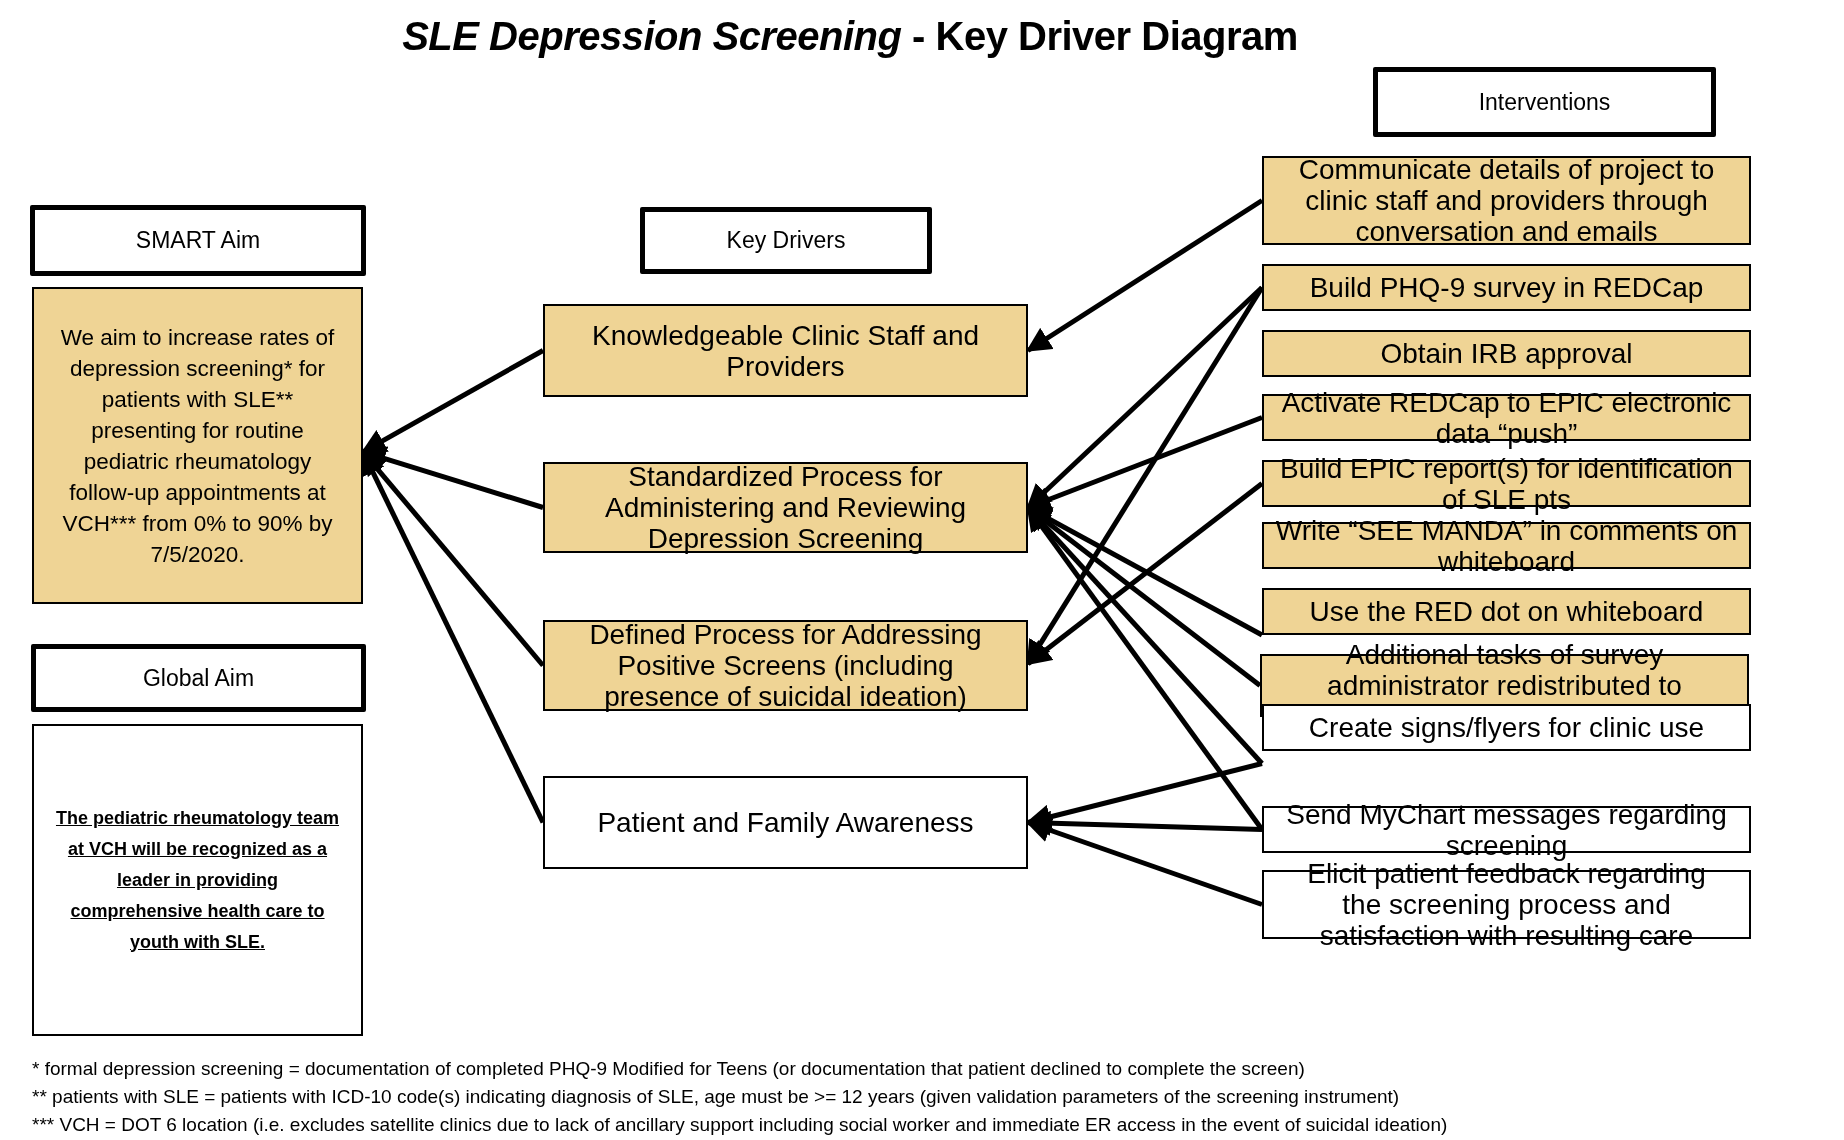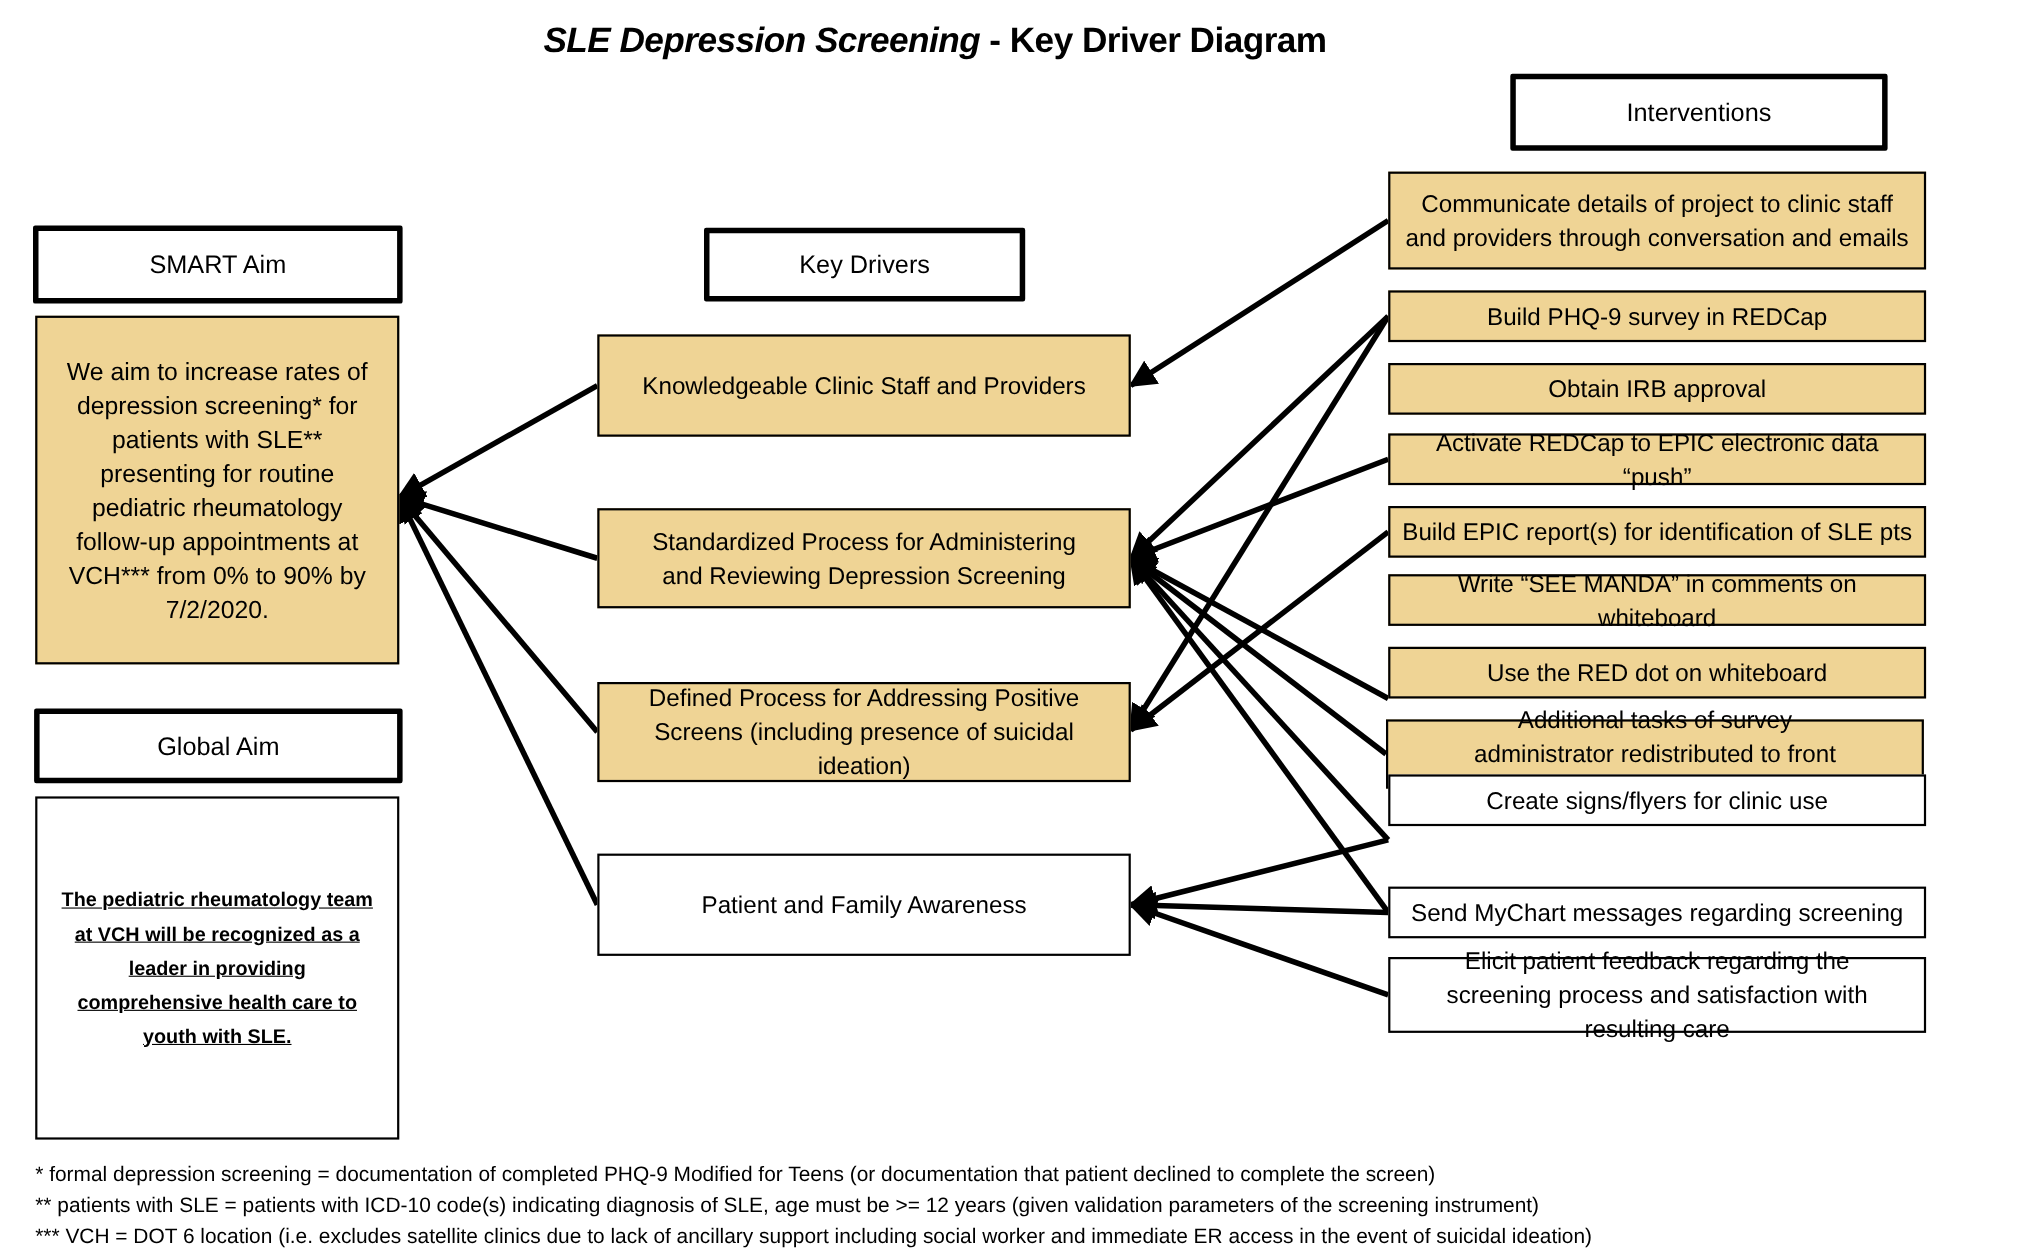--- a/index.html
+++ b/index.html
@@ -1,25 +1,25 @@
 <!DOCTYPE html>
 <html><head>
 <meta charset="utf-8">
 <style>
   html, body { margin: 0; padding: 0; background: #ffffff; }
   body { width: 1844px; height: 1140px; position: relative; overflow: hidden;
          font-family: "Liberation Sans", "DejaVu Sans", sans-serif; color: #000; }
   .abs { position: absolute; box-sizing: border-box; }
   .title { left: 300px; top: 8px; width: 1100px; height: 56px; text-align: center;
-           font-size: 32px; font-weight: bold; line-height: 56px; letter-spacing: -0.5px; }
+           font-size: 40px; font-weight: bold; line-height: 56px; letter-spacing: -0.5px; }
   .title .it { font-style: italic; }
   .hdr { border: 5px solid #000; background: #fff; border-radius: 2px;
          display: flex; align-items: center; justify-content: center; font-size: 23px; }
   .box { border: 2px solid #000; display: flex; align-items: center; justify-content: center;
-         text-align: center; font-size: 22px; line-height: 31px; padding: 0 10px; }
+         text-align: center; font-size: 28px; line-height: 31px; padding: 0 10px; }
   .tan { background: #efd495; }
   .white { background: #ffffff; }
   .aim-text { font-size: 22.5px; line-height: 31px; padding: 0 18px; }
   .global-text { font-size: 18px; line-height: 31px; font-weight: bold; text-decoration: underline; padding: 0 16px; }
   .foot { left: 32px; font-size: 19px; line-height: 28px; white-space: nowrap; }
   svg.arrows { position: absolute; left: 0; top: 0; width: 1844px; height: 1140px; pointer-events: none; }
 </style>
 </head>
 <body>
 
@@ -50,21 +50,21 @@
       <line x1="1262" y1="763.5" x2="1028" y2="822.5" stroke="#000" stroke-width="5" marker-end="url(#ah)"></line>
       <line x1="1262" y1="829.5" x2="1028" y2="822.5" stroke="#000" stroke-width="5" marker-end="url(#ah)"></line>
       <line x1="1262" y1="904.5" x2="1028" y2="822.5" stroke="#000" stroke-width="5" marker-end="url(#ah)"></line>
     </g>
 </svg>
 
 <div class="abs hdr" style="left:30px; top:205px; width:336px; height:71px;">
   <span>SMART Aim</span>
 </div>
 <div class="abs box tan aim-text" id="node-SMART" style="left:32px; top:287px; width:331px; height:317px;">
-  <span>We aim to increase rates of depression screening* for patients with SLE** presenting for routine pediatric rheumatology follow-up appointments at VCH*** from 0% to 90% by 7/2/2020.</span>
+  <span>We aim to increase rates of depression screening* for patients with SLE** presenting for routine pediatric rheumatology follow-up appointments at VCH*** from 0% to 90% by 7/5/2020.</span>
 </div>
 
 <div class="abs hdr" style="left:31px; top:644px; width:335px; height:68px;">
   <span>Global Aim</span>
 </div>
 <div class="abs box white global-text" style="left:32px; top:724px; width:331px; height:312px;">
   <span>The pediatric rheumatology team at VCH will be recognized as a leader in providing comprehensive health care to youth with SLE.</span>
 </div>
 
 <div class="abs hdr" style="left:640px; top:207px; width:292px; height:67px;">

